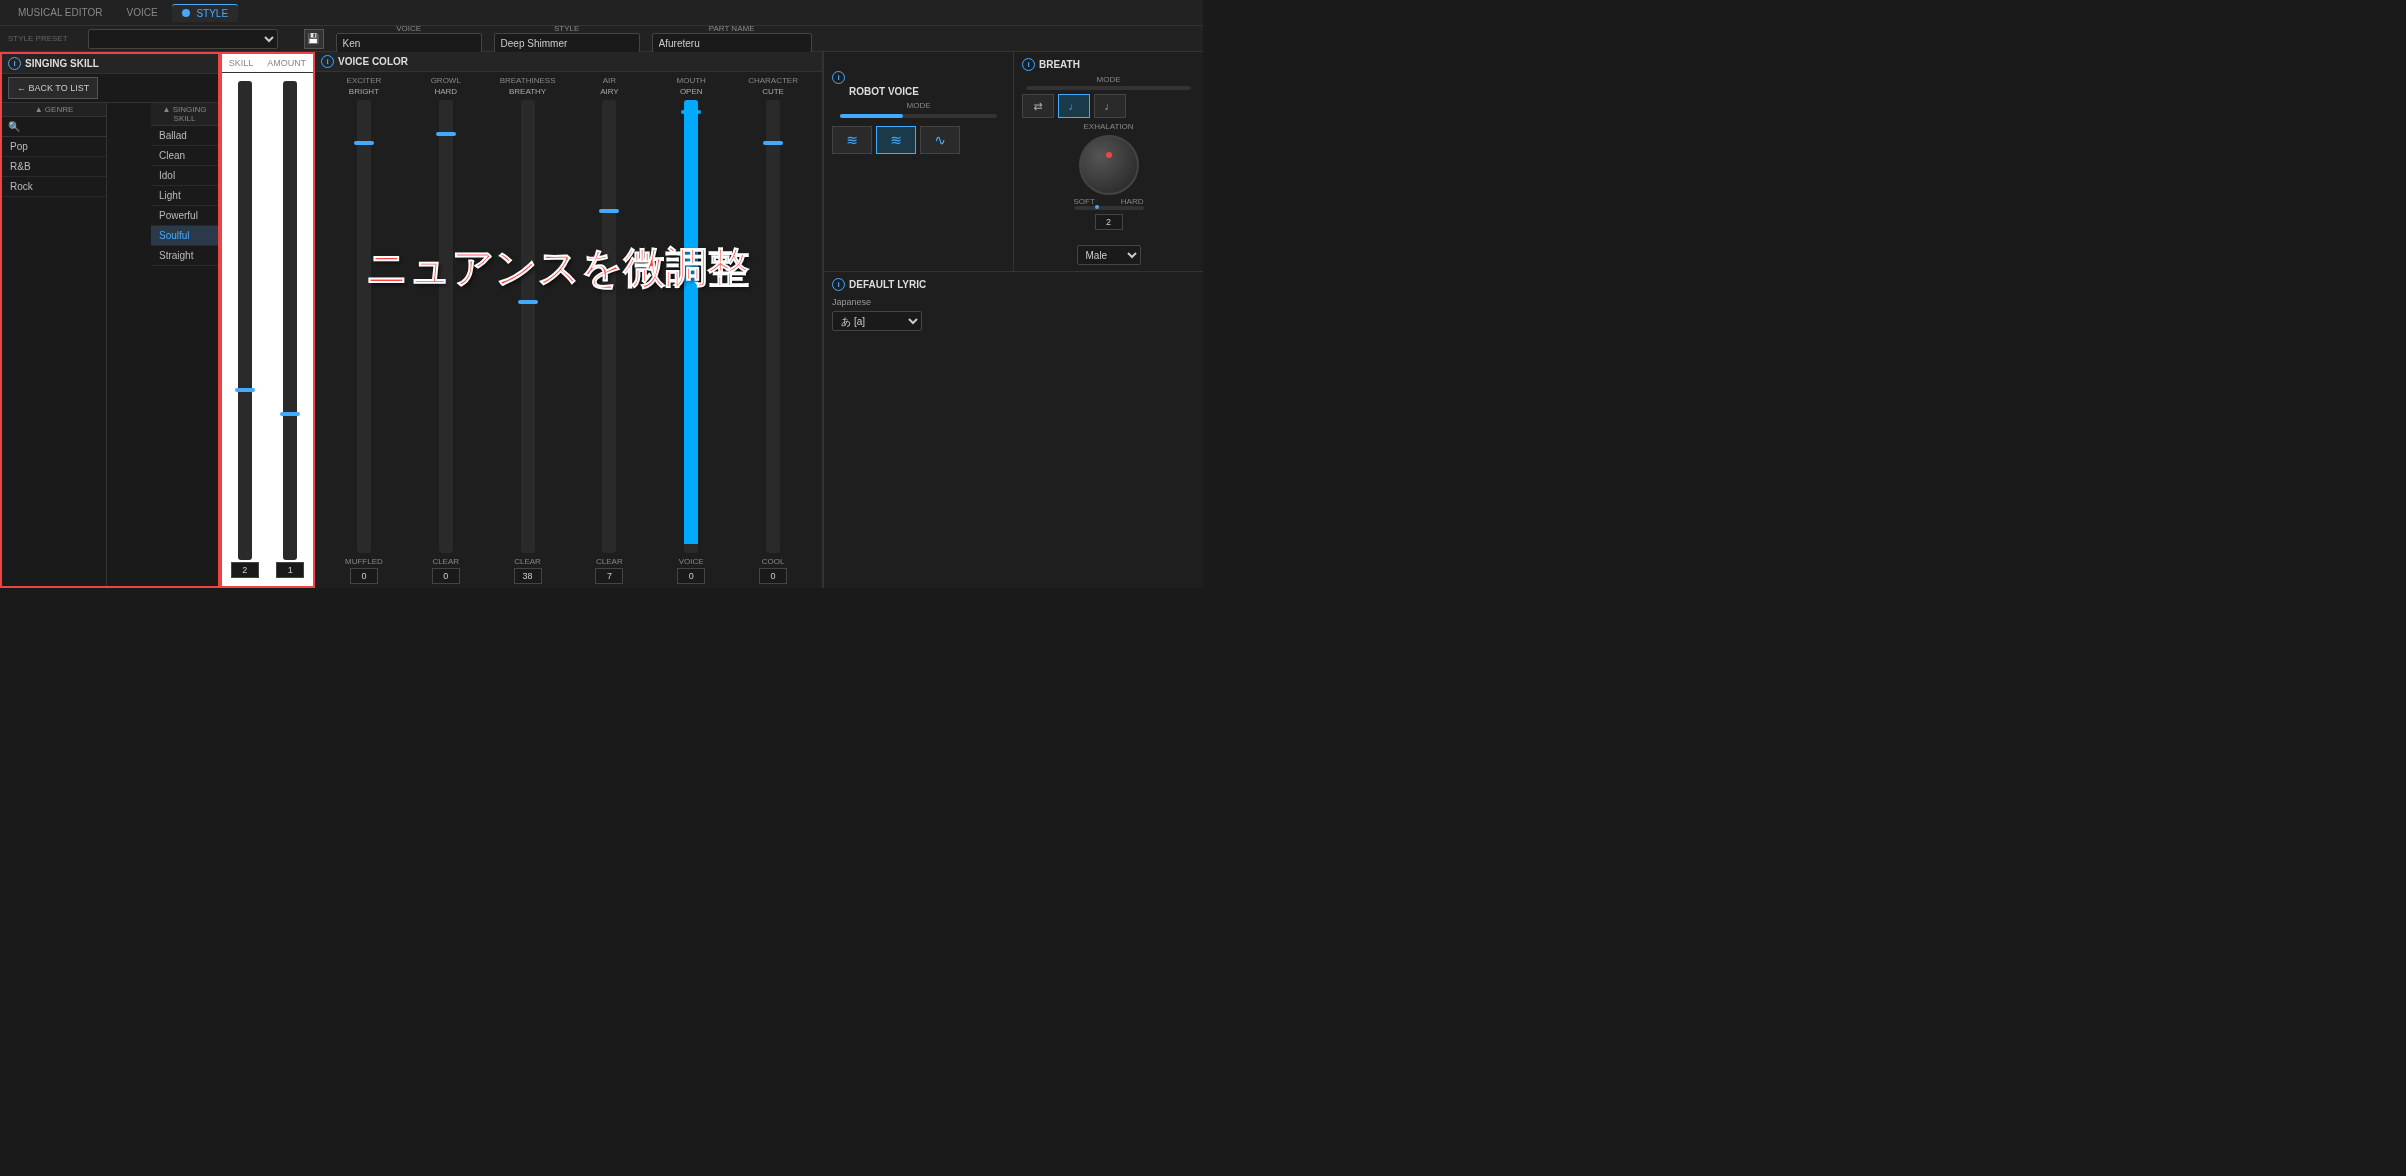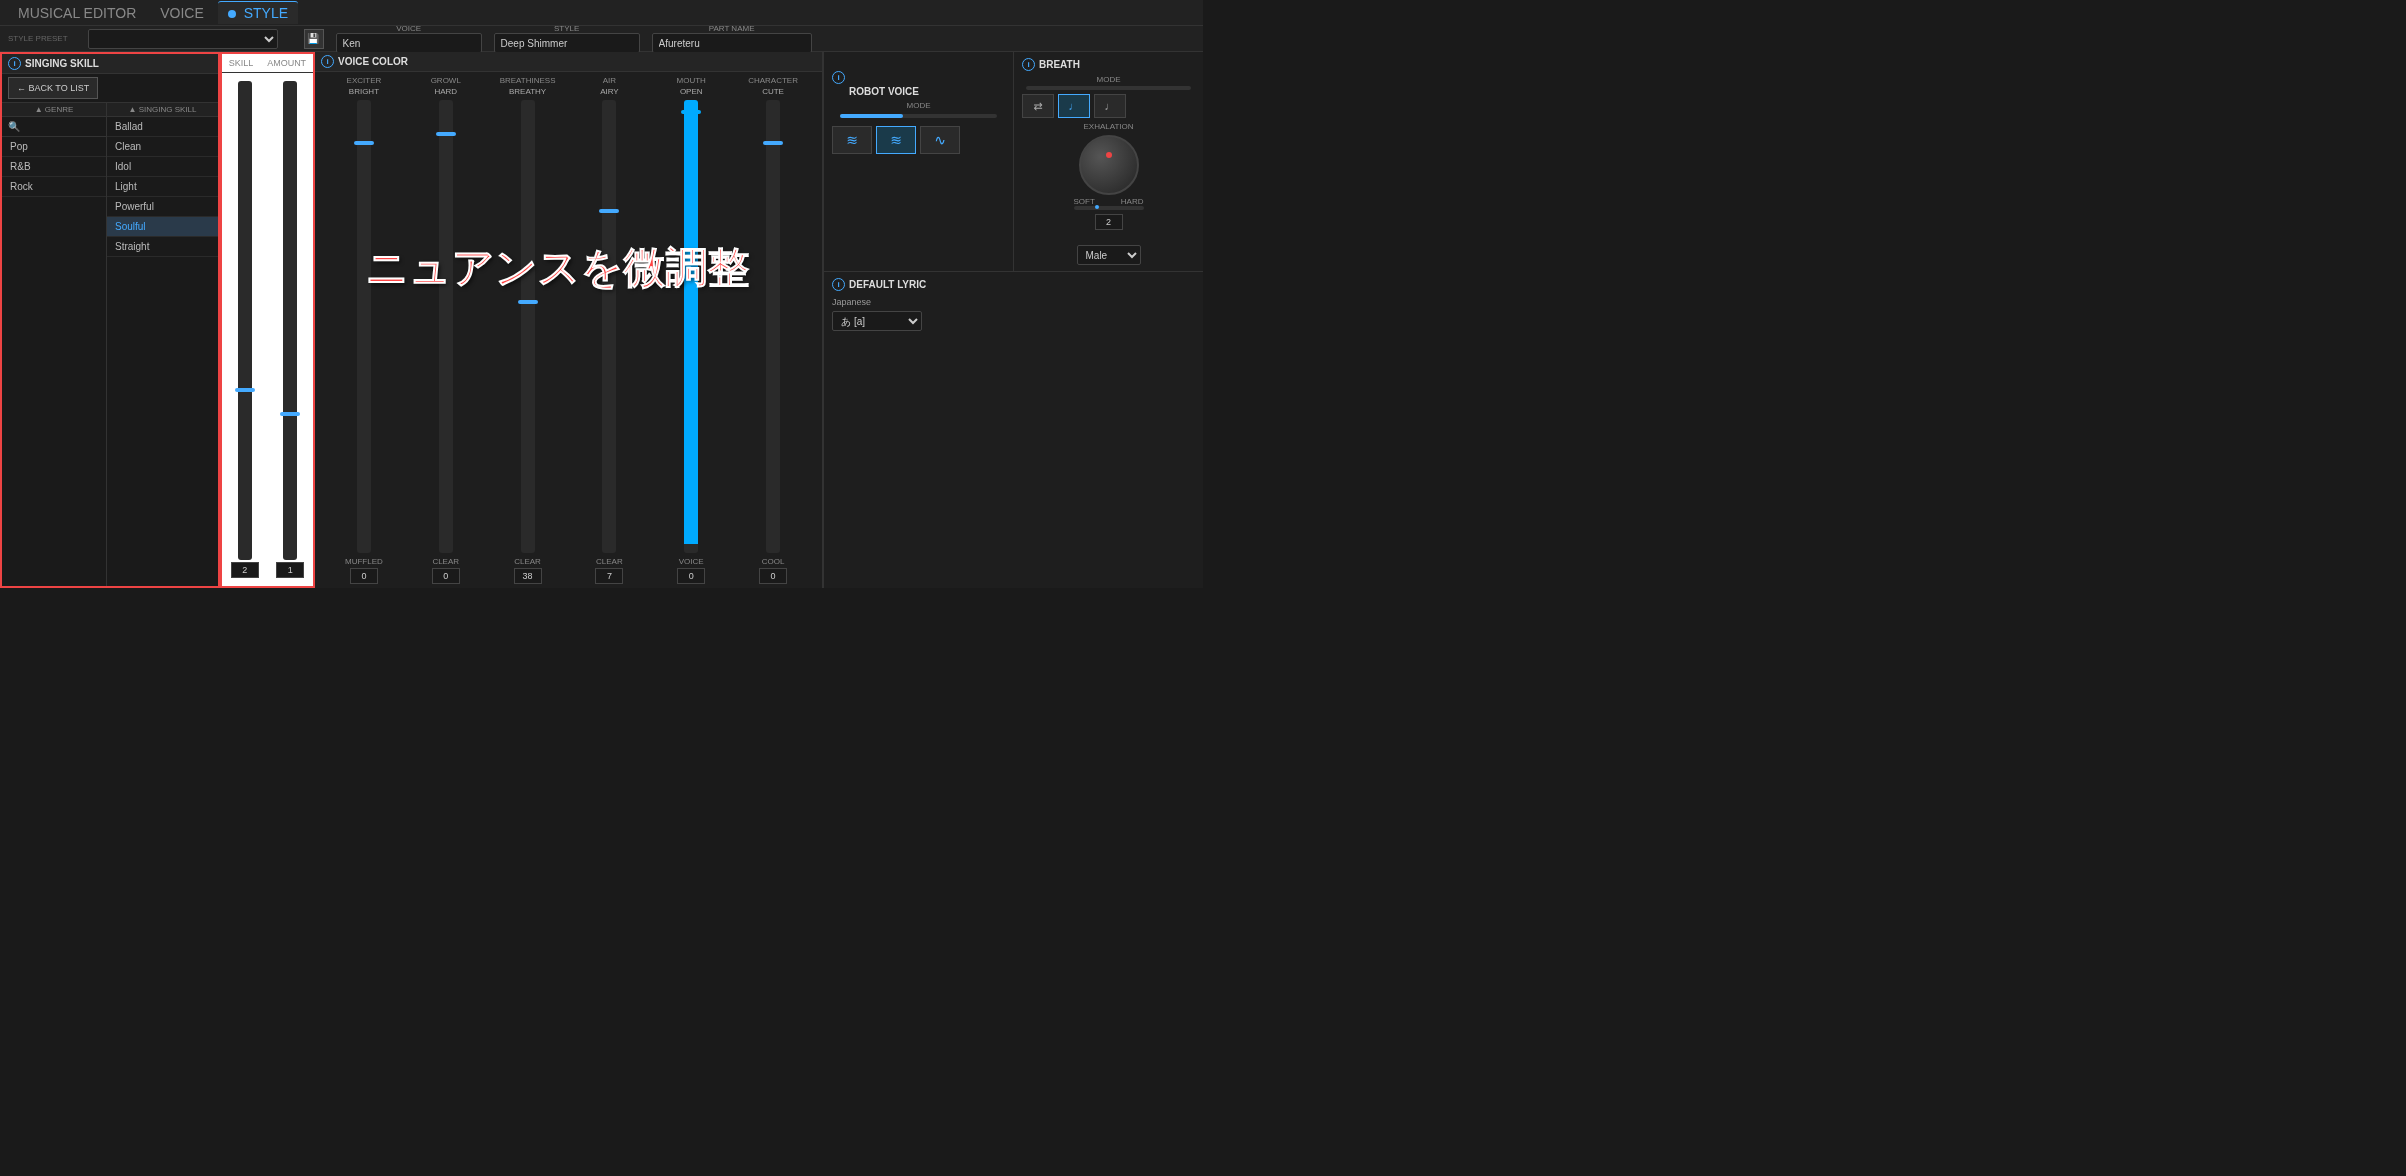--- a/index.html
+++ b/index.html
@@ -18,21 +18,21 @@
       display: flex;
       align-items: center;
       background: #222;
       border-bottom: 1px solid #333;
       height: 26px;
       padding: 0 8px;
       gap: 4px;
     }
     .tab {
       padding: 3px 10px;
-      font-size: 14px;
+      font-size: 10px;
       color: #888;
       cursor: pointer;
       border-radius: 3px 3px 0 0;
     }
     .tab.active {
       background: #2a2a2a;
       color: #4af;
       border-top: 1px solid #4af;
     }
     .tab-dot {
@@ -304,21 +304,21 @@
 
       <div class="panel-header-row">
         <div class="info-icon">i</div>
         <span style="font-size:10px; font-weight:bold; color:#ddd;">SINGING SKILL</span>
       </div>
 
       <div style="padding:3px 6px; border-bottom:1px solid #333;">
         <button class="back-btn">← BACK TO LIST</button>
       </div>
 
-      <div style="display:flex; flex:1;">
+      <div style="display:flex; flex:1;gap:44px;">
 
         <div style="width:105px; border-right:1px solid #333; display:flex; flex-direction:column;">
           <div style="font-size:8px; color:#888; padding:2px 6px; background:#222; border-bottom:1px solid #333; text-align:center;">▲ GENRE</div>
           <input type="text" class="search-box" placeholder="🔍" style="">
           <div class="list-items">
             <div class="list-item">Pop</div>
             <div class="list-item">R&amp;B</div>
             <div class="list-item">Rock</div>
           </div>
         </div>

